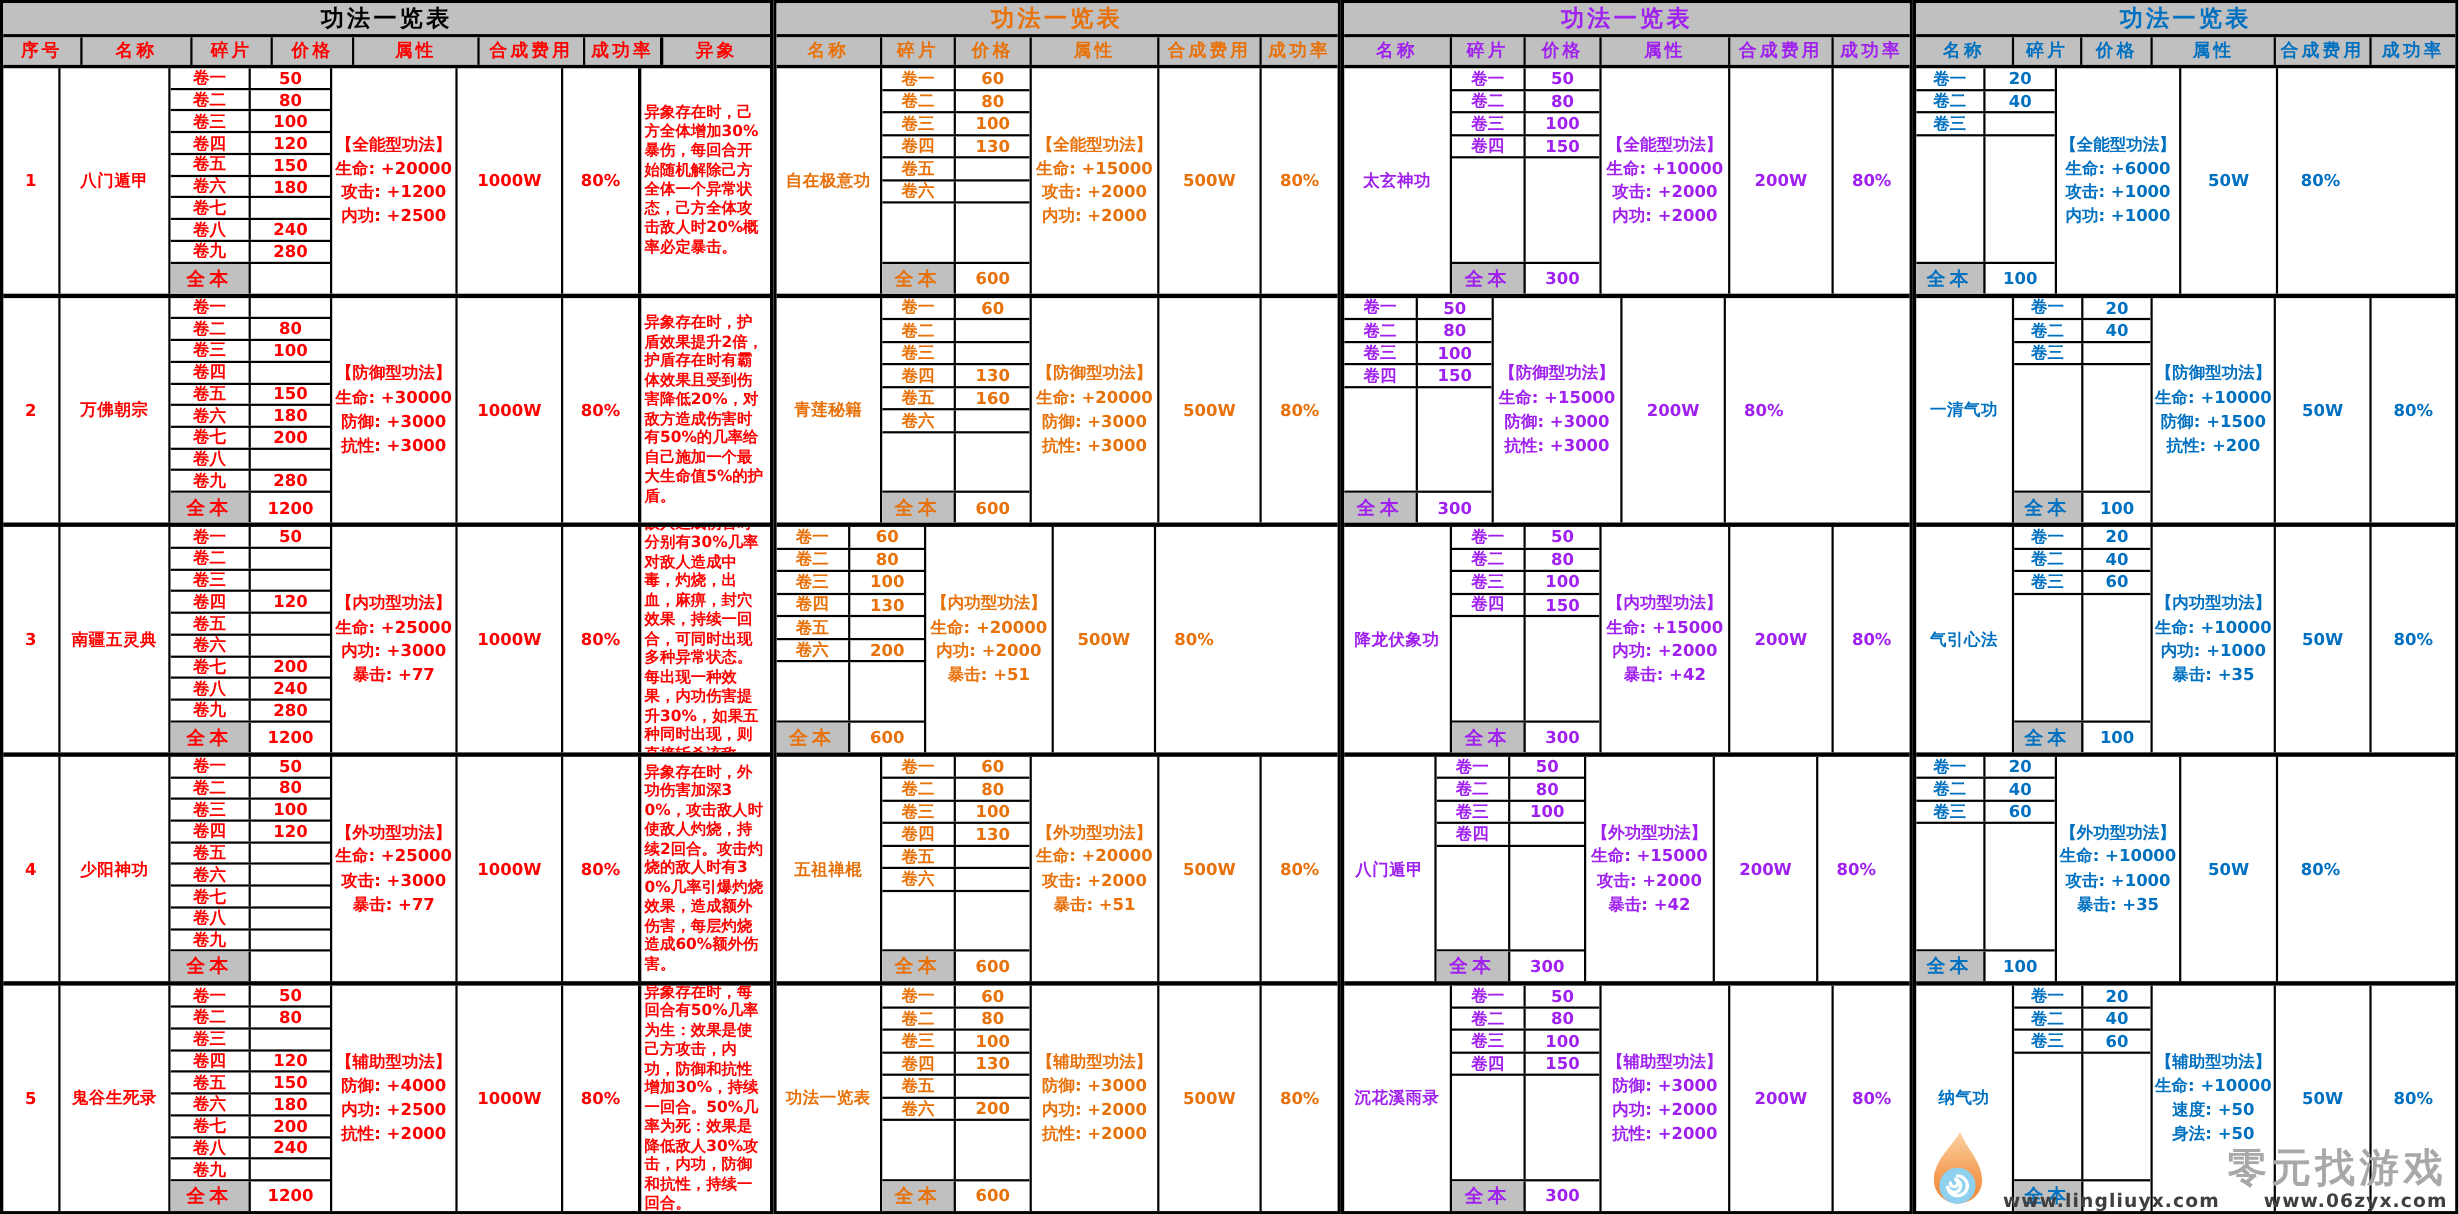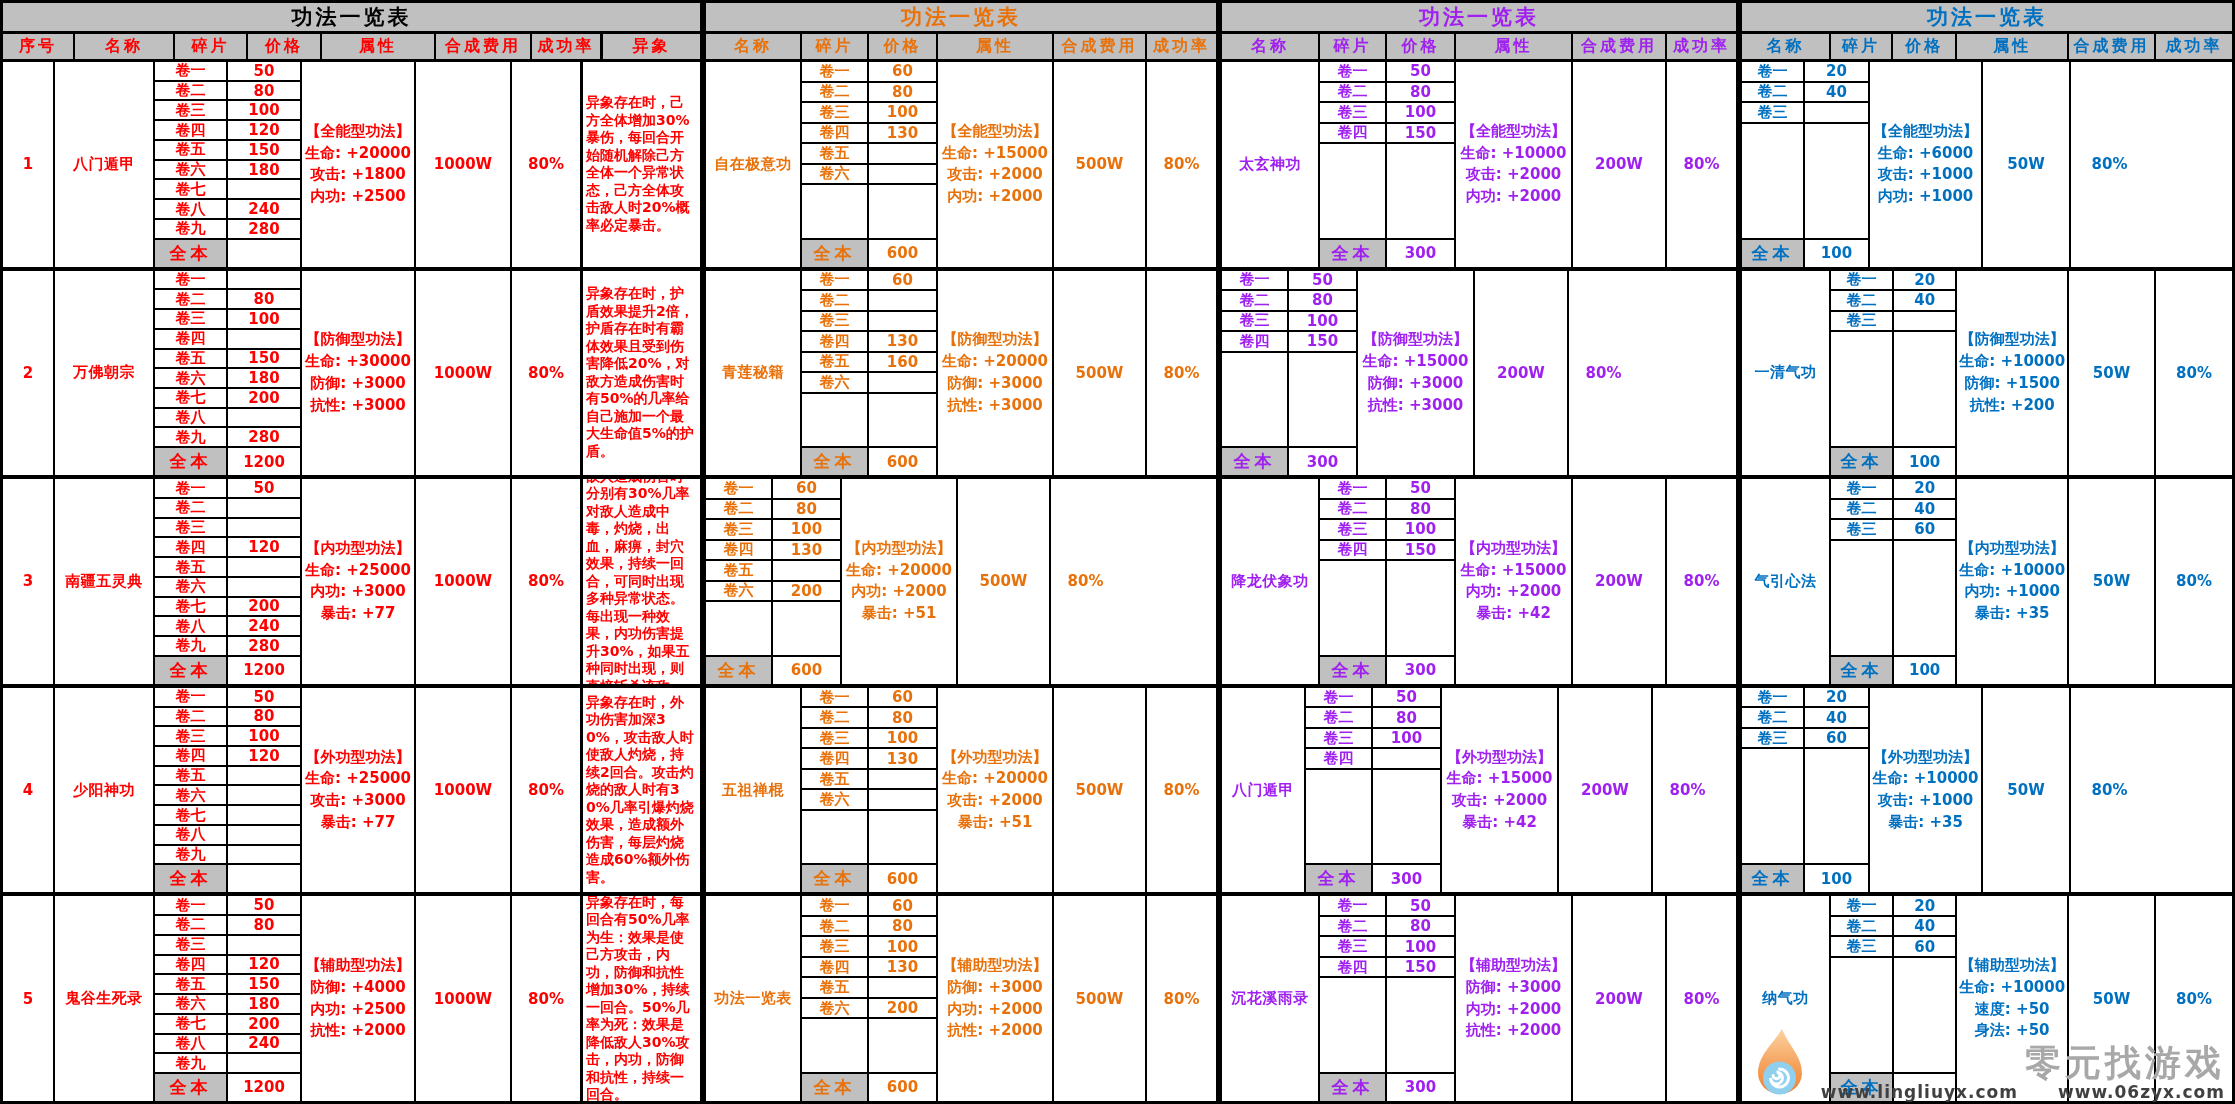--- a/index.html
+++ b/index.html
@@ -127,21 +127,21 @@
               <div class="f-price">280</div>
             </div>
             <div class="f-row full">
               <div class="f-label" style="width: 73px;">全本</div>
               <div class="f-price"></div>
             </div>
           </div>
           <div class="cell c-attrs" style="width: 114px;">
             <div class="attr-line">【全能型功法】</div>
             <div class="attr-line">生命: +20000</div>
-            <div class="attr-line">攻击: +1800</div>
+            <div class="attr-line">攻击: +1200</div>
             <div class="attr-line">内功: +2500</div>
           </div>
           <div class="cell c-cost" style="width: 96px;">1000W</div>
           <div class="cell c-rate thick" style="width: 71px;">80%</div>
           <div class="cell c-anom last" style="flex: 1 1 0%;">
             <div class="anom-text">异象存在时，己方全体增加30%暴伤，每回合开始随机解除己方全体一个异常状态，己方全体攻击敌人时20%概率必定暴击。</div>
           </div>
         </div>
         <div class="trow">
           <div class="cell c-index" style="width: 52px;">2</div>

